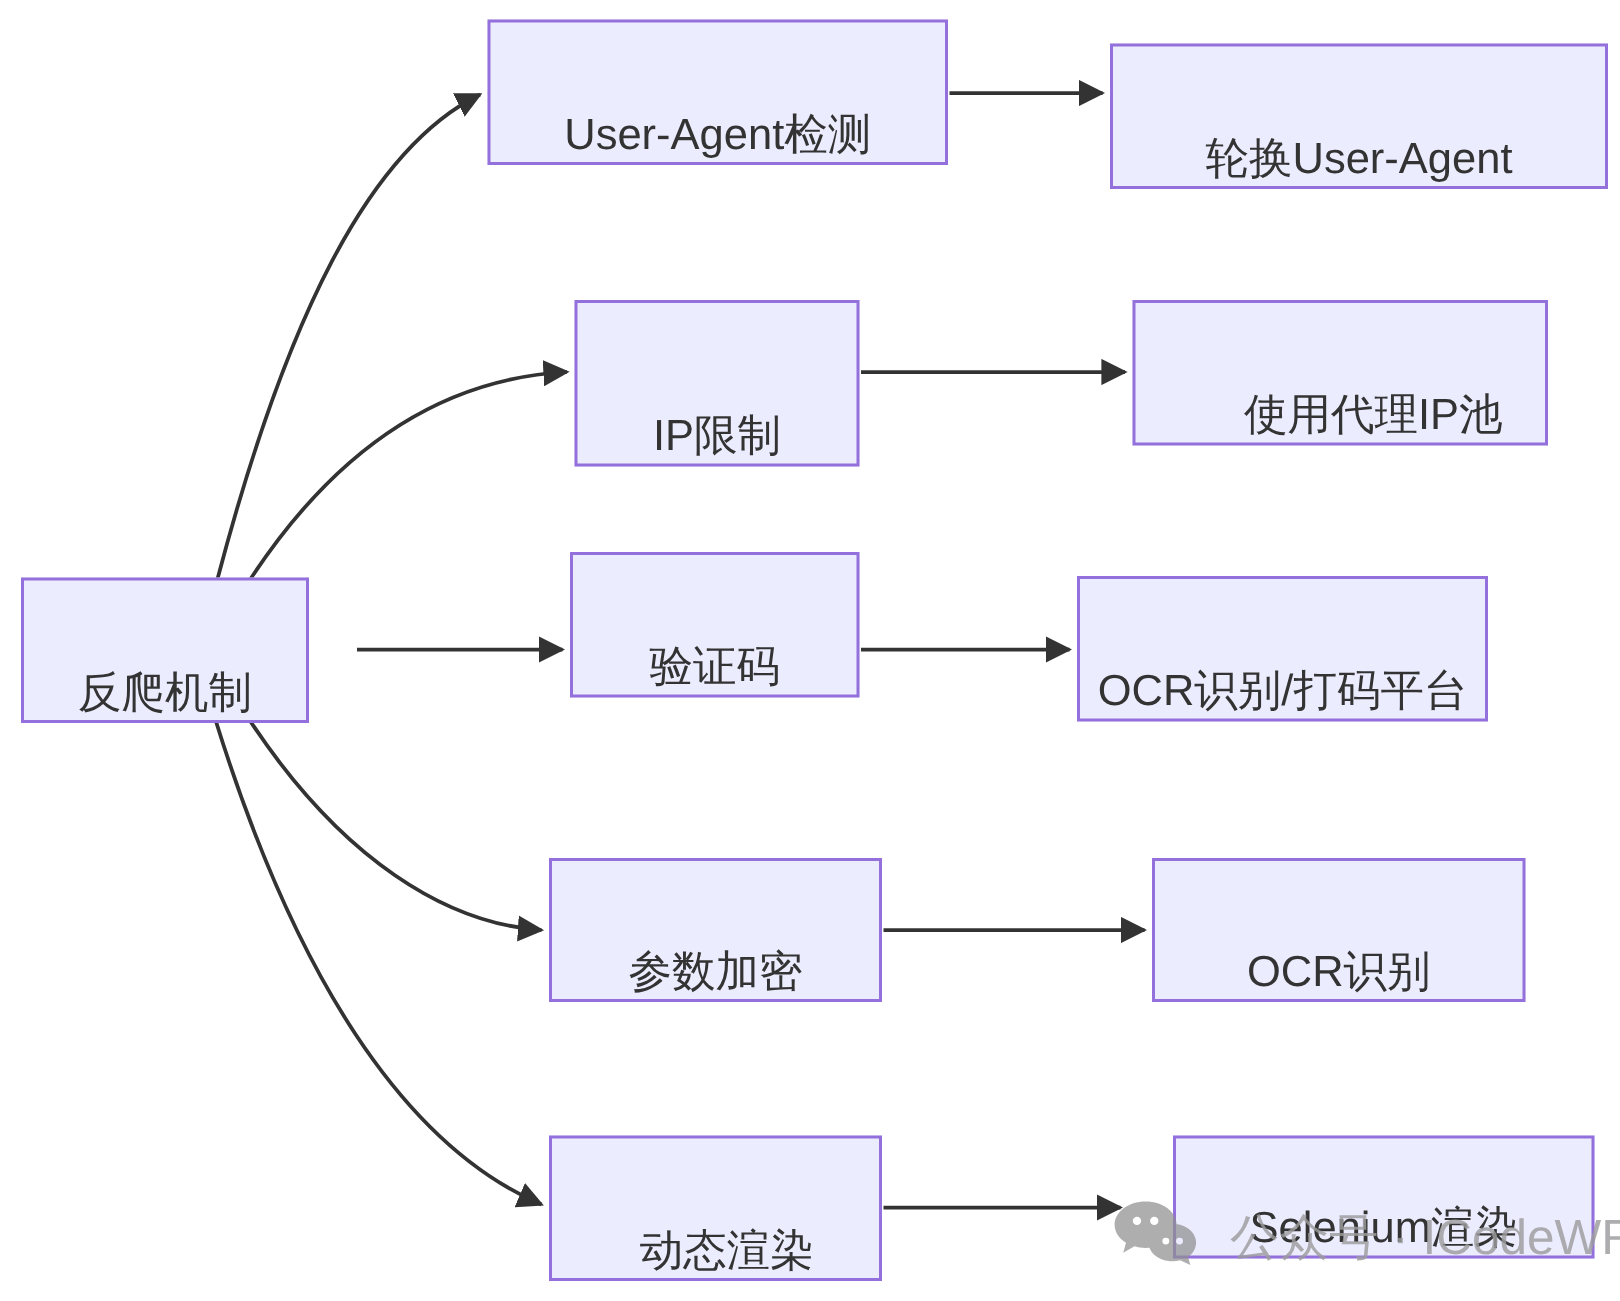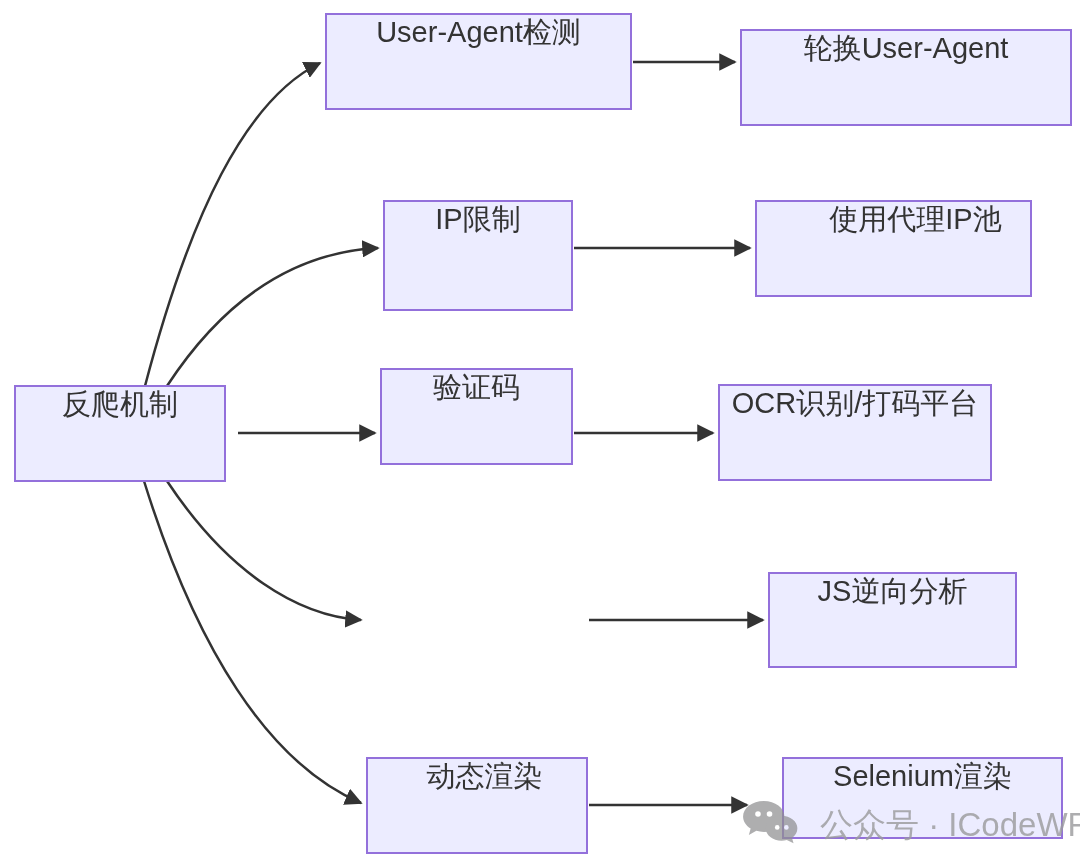--- a/index.html
+++ b/index.html
@@ -26,21 +26,21 @@
     fill: none;
     stroke: var(--edge-color, #333333);
     stroke-width: 2.5px;
   }
   .node {
     position: absolute;
     box-sizing: border-box;
     background: var(--node-fill, #ECECFF);
     border: 2px solid var(--node-border, #9370DB);
     display: flex;
-    align-items: flex-start;
+    align-items: flex-end;
     justify-content: center;
   }
   .node .label {
     color: var(--text-color, #333333);
     font-size: 29px;
     line-height: 1.2;
     white-space: nowrap;
   }
   .watermark {
     position: absolute;
@@ -77,21 +77,21 @@
     <path class="edge" d="M 238 433 L 375 433" marker-end="url(#arrowhead)"></path>
     <path class="edge" d="M 167 481 C 228 573, 298 616, 361 620" marker-end="url(#arrowhead)"></path>
     <path class="edge" d="M 144 481 C 196 648, 268 763, 361 803" marker-end="url(#arrowhead)"></path>
     <path class="edge" d="M 633 62 L 735 62" marker-end="url(#arrowhead)"></path>
     <path class="edge" d="M 574 248 L 750 248" marker-end="url(#arrowhead)"></path>
     <path class="edge" d="M 574 433 L 713 433" marker-end="url(#arrowhead)"></path>
     <path class="edge" d="M 589 620 L 763 620" marker-end="url(#arrowhead)"></path>
     <path class="edge" d="M 589 805 L 747 805" marker-end="url(#arrowhead)"></path>
   </svg>
 
-  <div class="node" style="left:14px; top:385px; width:212px; height:97px;">
+  <div class="node" style="left:14px; top:385px; width:192px; height:97px;">
     <span class="label">反爬机制</span>
   </div>
 
   <div class="node" style="left:325px; top:13px; width:307px; height:97px;">
     <span class="label">User-Agent检测</span>
   </div>
   <div class="node" style="left:740px; top:29px; width:332px; height:97px;">
     <span class="label">轮换User-Agent</span>
   </div>
 
@@ -102,22 +102,25 @@
     <span class="label">使用代理IP池</span>
   </div>
 
   <div class="node" style="left:380px; top:368px; width:193px; height:97px;">
     <span class="label">验证码</span>
   </div>
   <div class="node" style="left:718px; top:384px; width:274px; height:97px;">
     <span class="label">OCR识别/打码平台</span>
   </div>
 
+  <div class="node" style="left:366px; top:572px; width:222px; height:96px;">
+    <span class="label">参数加密</span>
+  </div>
   <div class="node" style="left:768px; top:572px; width:249px; height:96px;">
-    <span class="label">JS逆向分析</span>
+    <span class="label">OCR识别</span>
   </div>
 
   <div class="node" style="left:366px; top:757px; width:222px; height:97px;padding-left:15px;">
     <span class="label">动态渲染</span>
   </div>
   <div class="node" style="left:782px; top:757px; width:281px; height:82px;">
     <span class="label">Selenium渲染</span>
   </div>
 
   <div class="watermark">

